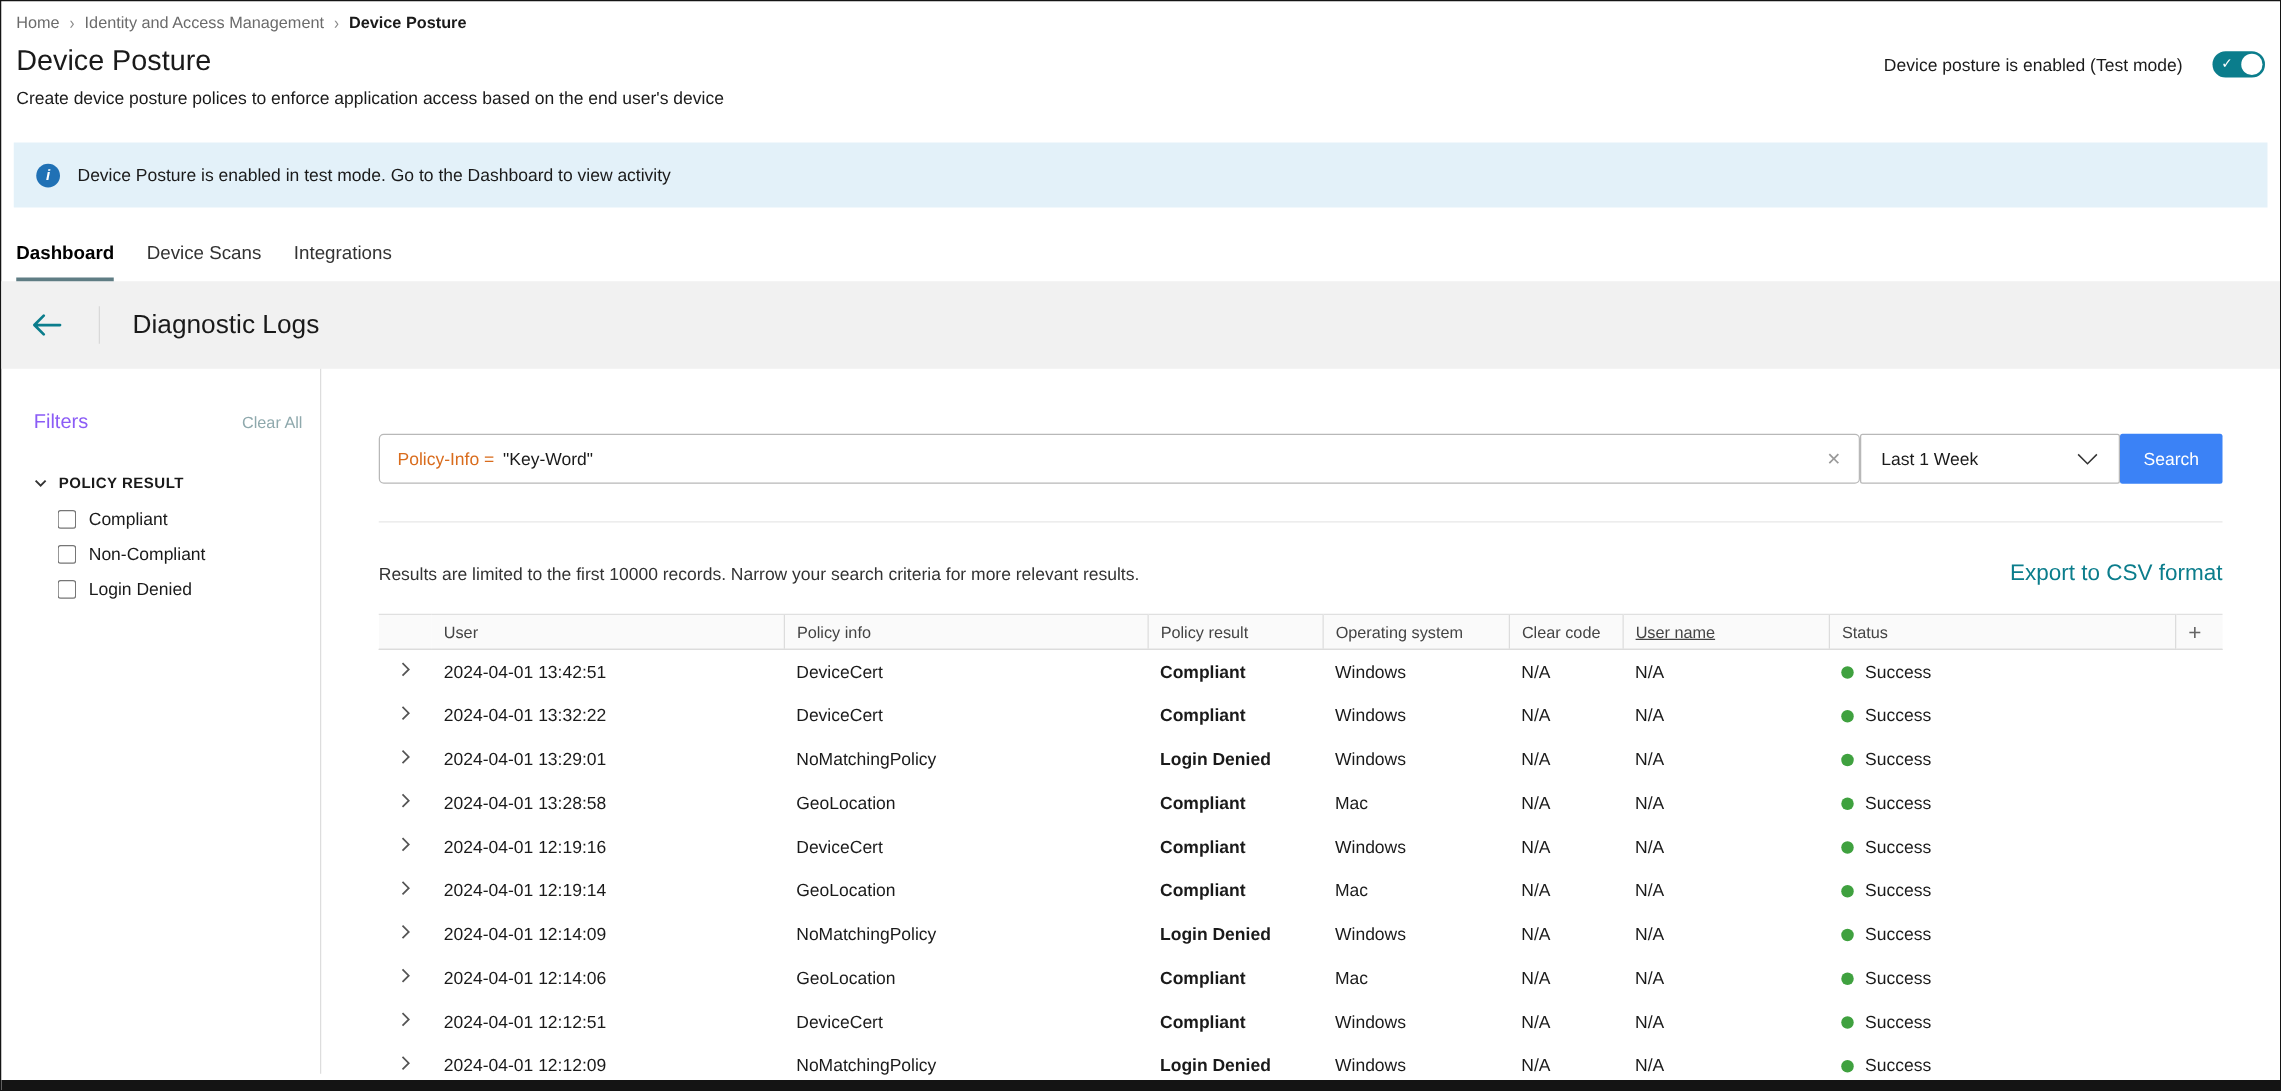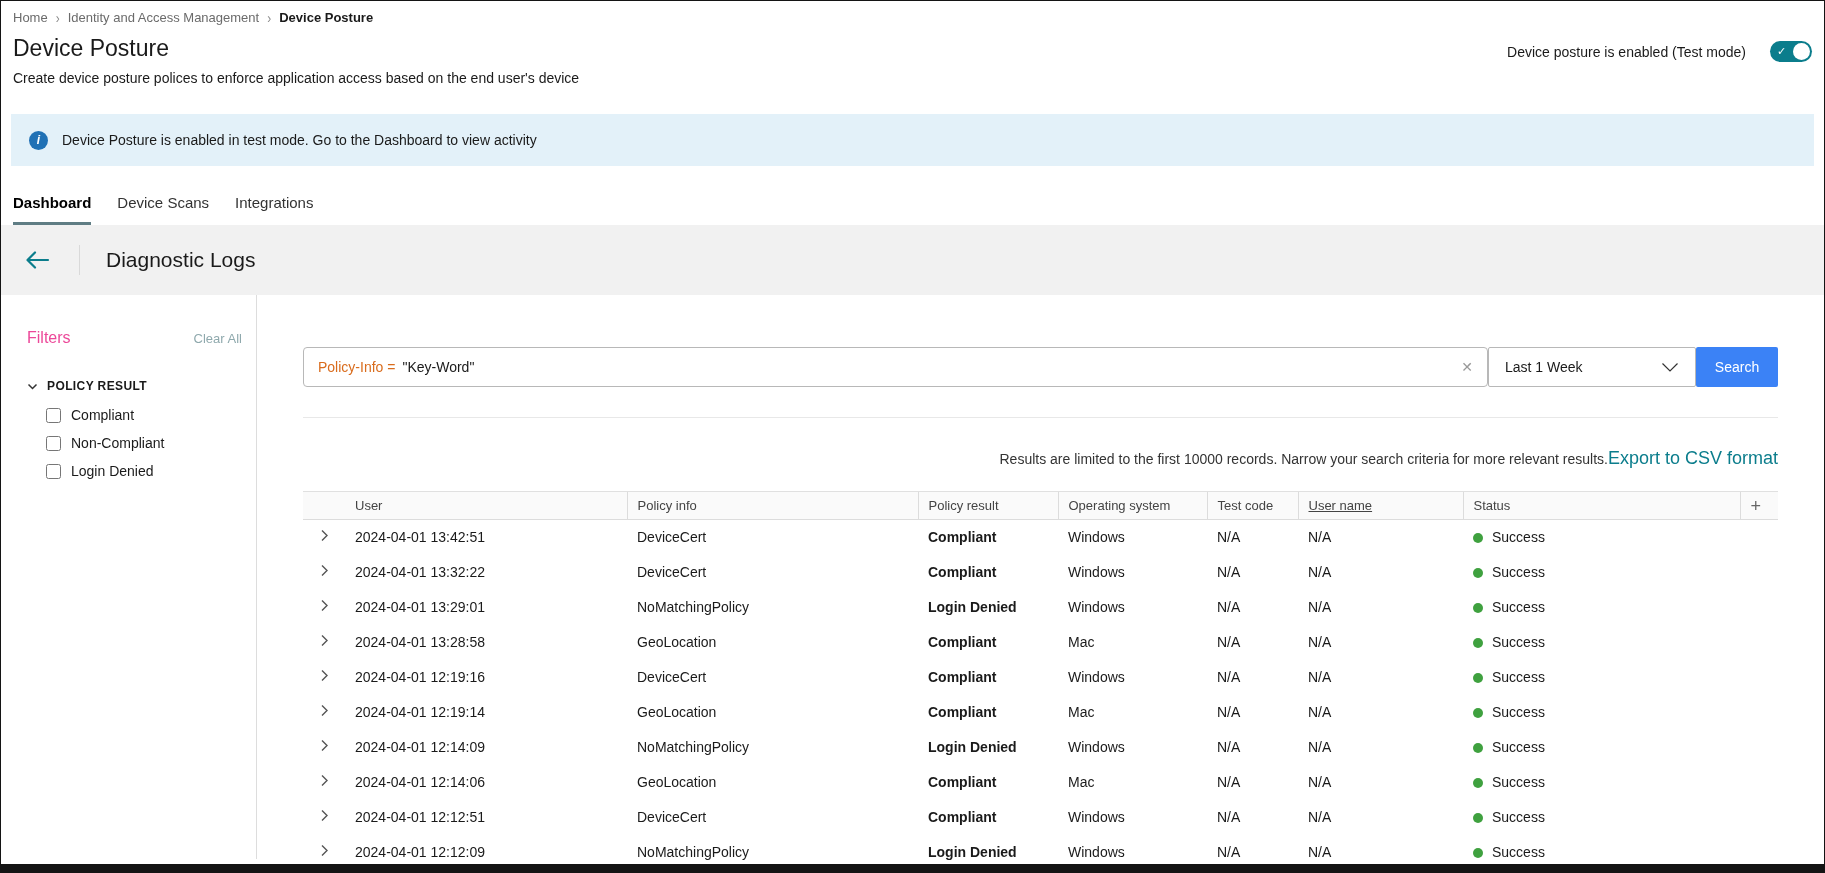--- a/index.html
+++ b/index.html
@@ -121,21 +121,21 @@
   
   .content { display: flex; height: calc(873px - 309px); }
 
   .sidebar {
     width: 256px;
     flex: 0 0 256px;
     border-right: 1px solid #dddddd;
     padding: 34px 14px 0 26px;
   }
   .filters-head { display: flex; justify-content: space-between; align-items: baseline; }
-  .filters-title { font-size: 16px; font-weight: 500; color: #ec4899; }
+  .filters-title { font-size: 16px; font-weight: 500; color: #8b5cf6; }
   .clear-all { font-size: 13px; color: #8fa9ad; cursor: pointer; text-decoration: none; }
   .filter-group { margin-top: 32px; }
   .group-head { display: flex; align-items: center; gap: 9px; cursor: pointer; }
   .group-label { font-size: 12px; font-weight: 700; letter-spacing: 0.4px; color: #1a1a1a; }
   .filter-options { margin-top: 14px; padding-left: 19px; display: flex; flex-direction: column; gap: 12px; }
   .filter-option { display: flex; align-items: center; gap: 10px; font-size: 14px; color: #1a1a1a; }
   .filter-option input[type="checkbox"] {
     width: 15px; height: 15px;
     accent-color: #0b7d8c;
     cursor: pointer;
@@ -193,21 +193,21 @@
     font-size: 14px;
     font-family: "Liberation Sans", sans-serif;
     cursor: pointer;
     flex: 0 0 auto;
   }
 
   
   .results-row {
     margin-top: 30px;
     display: flex;
-    justify-content: flex-end;
+    justify-content: space-between;
     align-items: baseline;
   }
   .results-notice { font-size: 14px; color: #333333; }
   .export-link { font-size: 18px; color: #0b7d8c; cursor: pointer; text-decoration: none; }
 
   
   table.log-table {
     width: 100%;
     margin-top: 22px;
     border-collapse: collapse;
@@ -366,21 +366,21 @@
       </div>
 
       <table class="log-table">
         <thead>
           <tr>
             <th class="w-exp"></th>
             <th class="w-time">User</th>
             <th class="w-info sep">Policy info</th>
             <th class="w-result sep">Policy result</th>
             <th class="w-os sep">Operating system</th>
-            <th class="w-code sep">Test code</th>
+            <th class="w-code sep">Clear code</th>
             <th class="w-user sep">User name</th>
             <th class="w-status sep">Status</th>
             <th class="w-plus sep"><span class="plus">+</span></th>
           </tr>
         </thead>
         <tbody id="log-rows">
             <tr>
               <td class="c-exp"><span class="row-chev">
                   <svg width="9" height="13" viewBox="0 0 9 13">
                     <path d="M2 1.5 L7 6.5 L2 11.5" fill="none" stroke="#555" stroke-width="1.4"></path>

